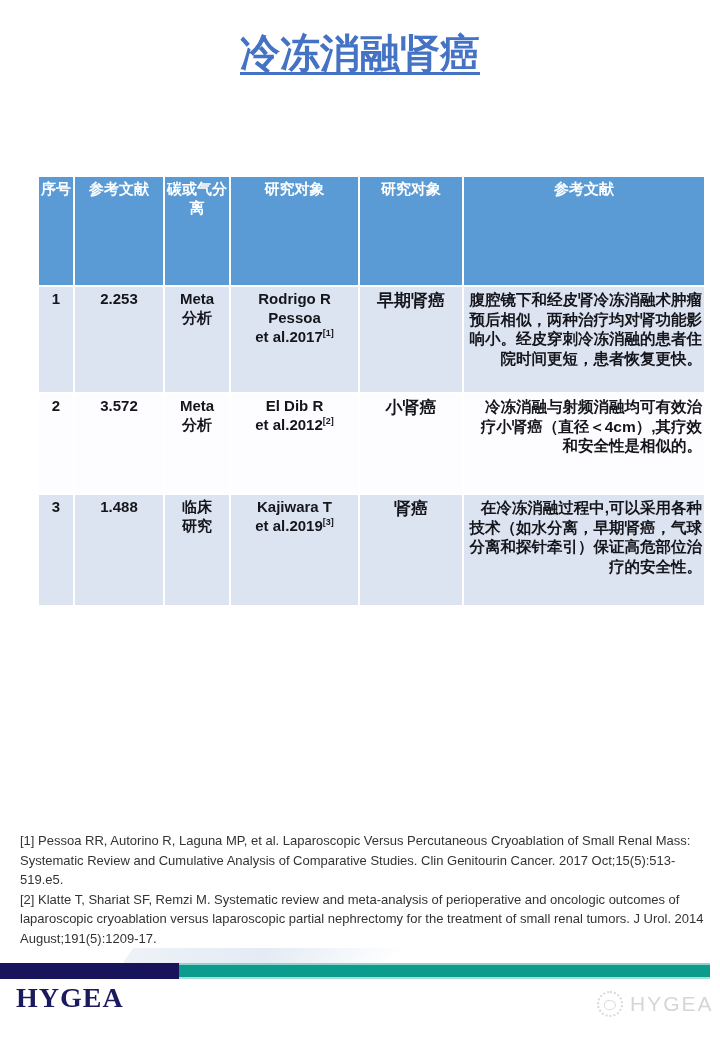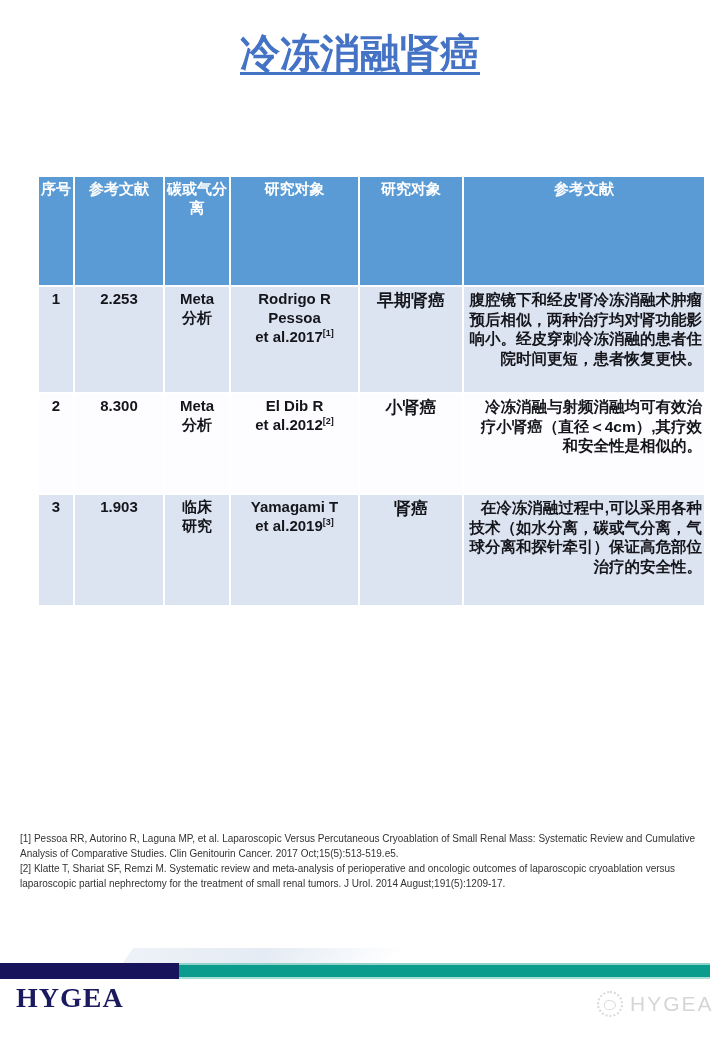--- a/index.html
+++ b/index.html
@@ -24,21 +24,21 @@
   td.c-no,td.c-impact,td.c-type,td.c-ref,td.c-subj{font-weight:bold;color:#15161c;
                  text-align:center;font-size:15px;line-height:1.25;}
   td.c-subj{font-size:17px;text-align:center;}
   td.c-result{font-weight:bold;color:#15161c;text-align:right;font-size:15.5px;
               line-height:1.26;padding:2px 3px;}
   td.c-ref sup{font-size:9px;}
   col.w-no{width:34px;} col.w-impact{width:88px;} col.w-type{width:64px;}
   col.w-ref{width:127px;} col.w-subj{width:102px;} col.w-result{width:240px;}
 
   
-  .footnotes{position:absolute;left:20px;top:831px;width:684px;font-size:10px;
+  .footnotes{position:absolute;left:20px;top:831px;width:684px;font-size:13px;
              color:#333333;line-height:1.5;}
   .footnotes p{margin:0;}
 
   
   .swoosh{position:absolute;left:128px;top:948px;width:300px;height:15px;
           background:linear-gradient(100deg,#eef2f8 0%,#e4ebf4 45%,rgba(255,255,255,0) 90%);
           transform:skewX(-35deg);}
   .bar-navy{position:absolute;left:0;top:963px;width:179px;height:16px;background:#17145c;}
   .bar-teal{position:absolute;left:179px;top:963px;width:531px;height:16px;
             background:#0b9c8d;box-sizing:border-box;
@@ -92,46 +92,46 @@
         <td class="c-ref">
           <span>Rodrigo R Pessoa</span><br>
           <span>et al.2017</span><sup>[1]</sup>
         </td>
         <td class="c-subj">早期肾癌</td>
         <td class="c-result">腹腔镜下和经皮肾冷冻消融术肿瘤预后相似，两种治疗均对肾功能影响小。经皮穿刺冷冻消融的患者住院时间更短，患者恢复更快。</td>
       </tr>
 
       <tr class="r2 plain">
         <td class="c-no">2</td>
-        <td class="c-impact">8.300</td>
+        <td class="c-impact">3.572</td>
         <td class="c-type">
           <span>Meta</span><br>
           <span>分析</span>
         </td>
         <td class="c-ref">
           <span>El Dib R</span><br>
           <span>et al.2012</span><sup>[2]</sup>
         </td>
         <td class="c-subj">小肾癌</td>
         <td class="c-result">&nbsp;冷冻消融与射频消融均可有效治疗小肾癌（直径＜4cm）,其疗效和安全性是相似的。</td>
       </tr>
 
       <tr class="r3 band">
         <td class="c-no">3</td>
-        <td class="c-impact">1.903</td>
+        <td class="c-impact">1.488</td>
         <td class="c-type">
           <span>临床</span><br>
           <span>研究</span>
         </td>
         <td class="c-ref">
-          <span>Yamagami T</span><br>
+          <span>Kajiwara T</span><br>
           <span>et al.2019</span><sup>[3]</sup>
         </td>
         <td class="c-subj">肾癌</td>
-        <td class="c-result">在冷冻消融过程中,可以采用各种技术（如水分离，碳或气分离，气球分离和探针牵引）保证高危部位治疗的安全性。</td>
+        <td class="c-result">在冷冻消融过程中,可以采用各种技术（如水分离，早期肾癌，气球分离和探针牵引）保证高危部位治疗的安全性。</td>
       </tr>
     </tbody>
       </table>
   </div>
 
   <div class="footnotes">
     <p>[1] Pessoa RR, Autorino R, Laguna MP, et al. Laparoscopic Versus Percutaneous Cryoablation of Small Renal Mass: Systematic Review and Cumulative Analysis of Comparative Studies. Clin Genitourin Cancer. 2017 Oct;15(5):513-519.e5.</p>
     <p>[2] Klatte T, Shariat SF, Remzi M. Systematic review and meta-analysis of perioperative and oncologic outcomes of laparoscopic cryoablation versus laparoscopic partial nephrectomy for the treatment of small renal tumors. J Urol. 2014 August;191(5):1209-17.</p>
   </div>
 

